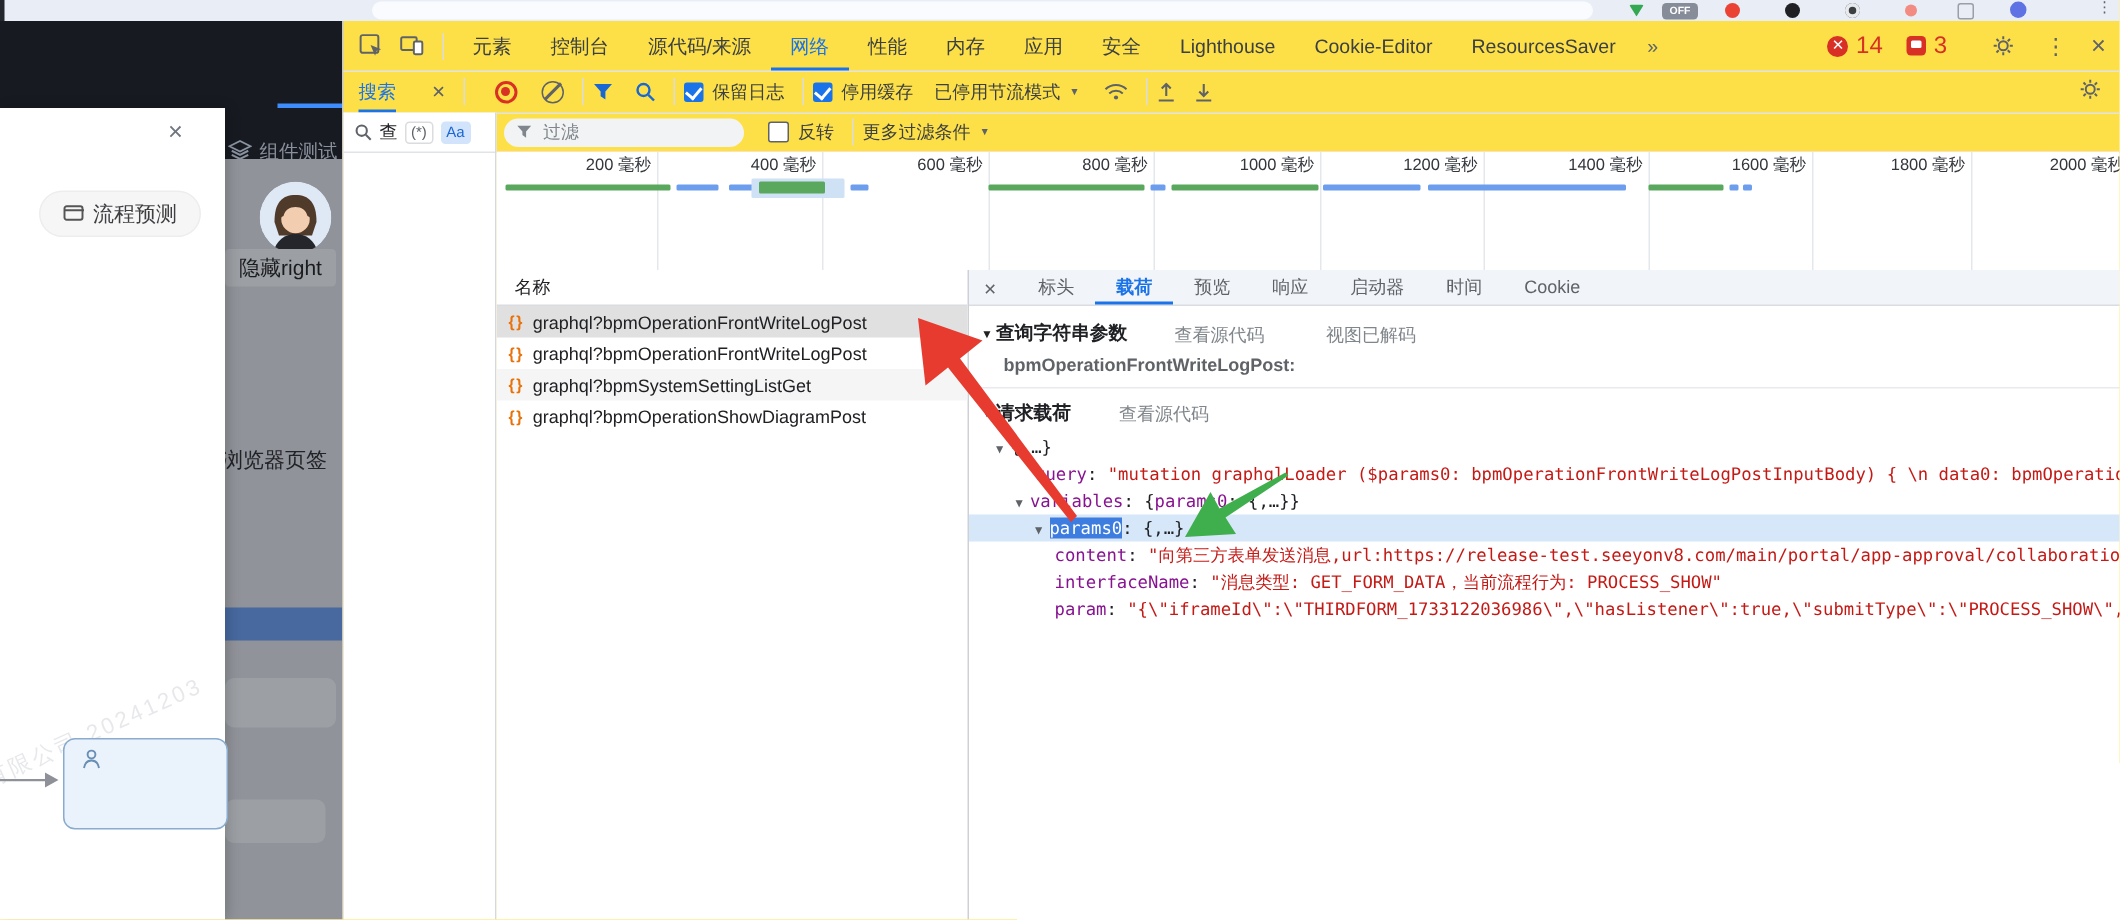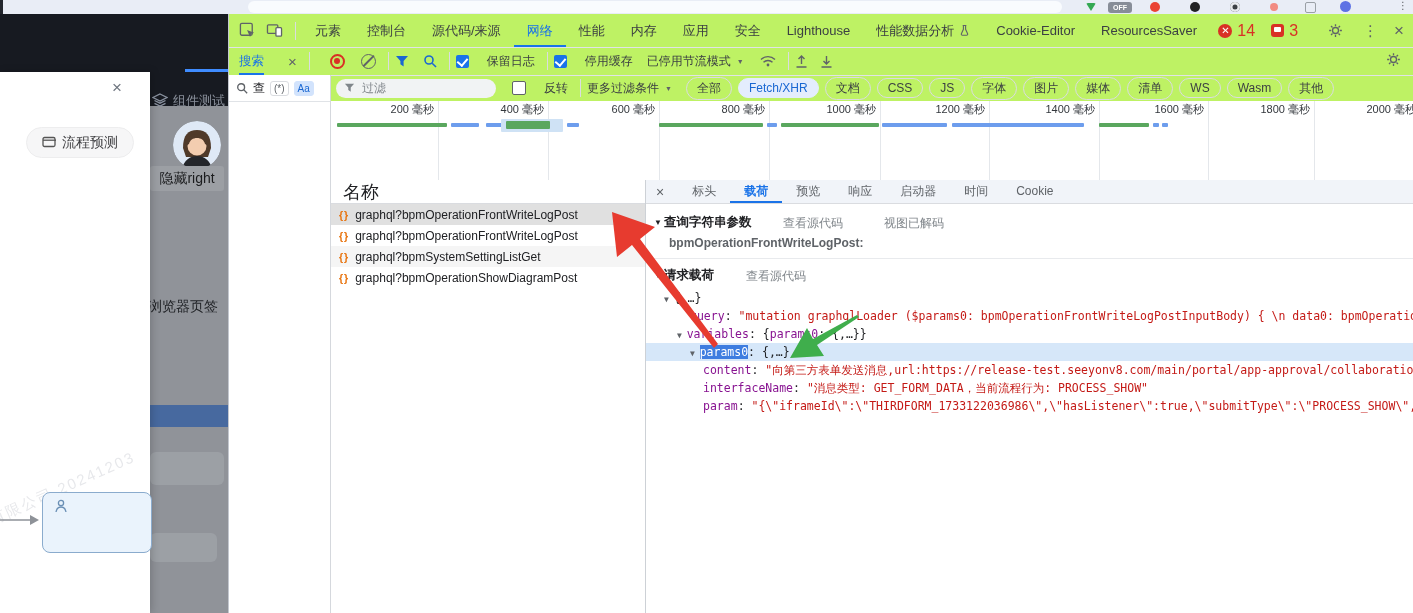--- a/index.html
+++ b/index.html
@@ -32,21 +32,21 @@
   #browser-tab-text{left:148px;top:298px;font-size:14px;color:#212327;white-space:nowrap;}
   #blue-btn{left:150px;top:405px;width:78px;height:22px;background:#47699f;}
   #gray-field-1{left:150px;top:452px;width:74px;height:33px;background:#9ca0a5;border-radius:6px;}
   #gray-field-2{left:150px;top:533px;width:67px;height:29px;background:#9ca0a5;border-radius:6px;}
   #flow-node{left:42px;top:492px;width:108px;height:59px;background:#eaf3fc;border:1.5px solid #8aabcd;border-radius:8px;z-index:3;}
   #flow-node .node-person{position:absolute;left:10px;top:5px;}
   #flow-node .node-text{margin-top:13px;text-align:center;font-size:15px;line-height:1.35;padding:0 6px;}
   #flow-node .node-prefix{color:#9aa5b2;}
   #flow-node .node-role{color:#2b2d30;}
   
-  #devtools{left:228px;top:14px;width:1185px;height:599px;background:#bef264;border-left:1px solid #c3c7cf;box-sizing:border-box;padding-left:20px;}
+  #devtools{left:228px;top:14px;width:1185px;height:599px;background:#fde047;border-left:1px solid #c3c7cf;box-sizing:border-box;padding-left:20px;}
   #dt-tabbar{left:0;top:0;width:1185px;height:33px;border-bottom:1px solid #e0e3e7;display:flex;align-items:center;}
   .tb-ico{margin-left:10px;display:flex;align-items:center;}
   .vdiv{width:1px;height:18px;background:#dadce0;margin:0 6px 0 12px;}
   #main-tabs{display:flex;height:33px;align-items:center;}
   .dtab{padding:0 13px;height:33px;display:flex;align-items:center;gap:5px;font-size:13px;color:#3c4043;box-sizing:border-box;cursor:pointer;white-space:nowrap;}
   .dtab.active{color:#1a73e8;border-bottom:2px solid #1a73e8;padding-top:2px;}
   #more-tabs{font-size:13px;color:#5f6368;padding:0 8px;cursor:pointer;}
   #tabbar-right{position:absolute;right:10px;top:0;height:33px;display:flex;align-items:center;gap:8px;}
   .err-circ{width:14px;height:14px;border-radius:50%;background:#d93025;color:#fff;font-size:10px;line-height:14px;text-align:center;font-weight:bold;}
   .iss-sq{width:13px;height:13px;border-radius:3px;background:#d93025;position:relative;}
@@ -57,21 +57,21 @@
   #dt-toolbar{left:0;top:33px;width:1185px;height:28px;border-bottom:1px solid #e0e3e7;display:flex;align-items:center;}
   #search-tab{margin-left:10px;font-size:12.5px;color:#1a73e8;height:28px;line-height:28px;border-bottom:2px solid #1a73e8;box-sizing:border-box;cursor:pointer;}
   #search-close{margin-left:24px;font-size:15px;color:#5f6368;cursor:pointer;}
   #record-btn{width:11px;height:11px;border:2px solid #d93025;border-radius:50%;position:relative;margin-left:14px;cursor:pointer;}
   #record-btn:after{content:"";position:absolute;left:2.5px;top:2.5px;width:6px;height:6px;background:#d93025;border-radius:50%;}
   #clear-btn{width:13px;height:13px;border:1.5px solid #5f6368;border-radius:50%;position:relative;margin-left:16px;cursor:pointer;}
   #clear-btn:after{content:"";position:absolute;left:-1px;top:5.5px;width:15px;height:1.5px;background:#5f6368;transform:rotate(-45deg);}
   .chk{width:13px;height:13px;background:#1a73e8;border-radius:2px;position:relative;cursor:pointer;}
   .chk:after{content:"";position:absolute;left:3px;top:1px;width:5px;height:8px;border:solid #fff;border-width:0 2px 2px 0;transform:rotate(40deg);}
   .chk-off{width:12px;height:12px;border:1.5px solid #5f6368;border-radius:2px;background:#fff;cursor:pointer;}
-  .tb-label{font-size:12px;color:#3c4043;margin-left:18px;white-space:nowrap;}
+  .tb-label{font-size:12px;color:#3c4043;margin-left:6px;white-space:nowrap;}
   .caret{font-size:7px;color:#5f6368;margin-left:6px;}
   #toolbar-gear{position:absolute;right:12px;top:38px;}
   
   #search-pane{left:0;top:61px;width:102px;height:538px;background:#fff;border-right:1px solid #d5d8dd;box-sizing:border-box;}
   #search-pane-row{height:26px;border-bottom:1px solid #e0e3e7;display:flex;align-items:center;gap:5px;padding-left:7px;}
   #search-query{font-size:12px;color:#202124;}
   .mini-pill{font-size:10px;color:#5f6368;border:1px solid #dadce0;border-radius:3px;padding:0 3px;line-height:13px;cursor:pointer;}
   .mini-pill.on{background:#d2e3fc;color:#1967d2;border-color:#d2e3fc;}
   #filter-row{left:102px;top:61px;width:1083px;height:26px;border-bottom:1px solid #fca5a5;display:flex;align-items:center;}
   #filter-input{margin-left:5px;width:160px;height:19px;background:#f1f3f4;border-radius:10px;display:flex;align-items:center;gap:5px;padding:0 8px;box-sizing:border-box;}
@@ -79,21 +79,21 @@
   #filter-input input::placeholder{color:#80868b;}
   .pill{border:1px solid #dadce0;border-radius:12px;padding:2px 10px;font-size:12px;color:#3c4043;margin-left:6px;white-space:nowrap;cursor:pointer;}
   .pill.active{background:#e4edfd;border-color:#e4edfd;color:#1967d2;}
   
   #timeline{left:102px;top:87px;width:1083px;height:79px;border-bottom:1px solid #d5d8dd;overflow:hidden;background:#fff;}
   .grid-v{position:absolute;top:0;width:1px;height:79px;background:#e4e7eb;}
   .tl-label{position:absolute;top:1px;font-size:11px;color:#33373c;white-space:nowrap;}
   .tl-bar{position:absolute;border-radius:1px;}
   
   #req-list{left:102px;top:166px;width:315px;height:433px;background:#fff;border-right:1px solid #cdd1d6;box-sizing:border-box;overflow:hidden;}
-  #req-header{height:23px;border-bottom:1px solid #dadce0;font-size:18px;color:#202124;display:flex;align-items:center;padding-left:12px;}
+  #req-header{height:23px;border-bottom:1px solid #dadce0;font-size:12px;color:#202124;display:flex;align-items:center;padding-left:12px;}
   .req-row{height:21px;display:flex;align-items:center;padding-left:8px;font-size:12px;color:#202124;cursor:pointer;white-space:nowrap;}
   .req-row.striped{background:#f5f5f5;}
   .req-row.sel{background:#e0e0e0;}
   .json-ico{color:#e8710a;font-weight:bold;font-size:10.5px;margin-right:6px;letter-spacing:1px;}
   
   #detail{left:417px;top:166px;width:768px;height:433px;background:#fff;overflow:hidden;}
   #detail-tabs{height:23px;background:#f1f4f9;border-bottom:1px solid #dadce0;display:flex;align-items:center;}
   #detail-close{margin-left:10px;font-size:14px;color:#5f6368;cursor:pointer;}
   .det-tab{padding:0 14px;font-size:12px;color:#5f6368;height:23px;line-height:23px;box-sizing:border-box;cursor:pointer;}
   .det-tab.active{color:#1a73e8;border-bottom:2px solid #1a73e8;font-weight:bold;}
@@ -233,26 +233,20 @@
         <div class="dtab">
           <span>应用</span>
         </div>
         <div class="dtab">
           <span>安全</span>
         </div>
         <div class="dtab">
           <span>Lighthouse</span>
         </div>
         <div class="dtab">
-          <span>性能数据分析</span>
-          <svg width="11" height="13" viewBox="0 0 12 13" fill="none" stroke="#5f6368" stroke-width="1.2">
-            <path d="M4 1h4M4.8 1v4.2L2.6 10a1.2 1.2 0 001.1 1.7h4.6a1.2 1.2 0 001.1-1.7L7.2 5.2V1"></path>
-          </svg>
-        </div>
-        <div class="dtab">
           <span>Cookie-Editor</span>
         </div>
         <div class="dtab">
           <span>ResourcesSaver</span>
         </div>
       </div>
     <span id="more-tabs">»</span>
     <div id="tabbar-right">
       <span class="err-circ">✕</span>
       <span class="cnt-red">14</span>
@@ -337,34 +331,20 @@
       <svg width="11" height="10" viewBox="0 0 14 13">
         <path d="M1 1h12L8.6 6v5.4L5.4 9.2V6z" fill="#80868b"></path>
       </svg>
       <input placeholder="过滤" style="">
     </div>
     <span class="chk-off" style="margin-left:16px;"></span>
     <span class="tb-label">反转</span>
     <span class="vdiv"></span>
     <span class="tb-label" style="margin-left:0;">更多过滤条件</span>
     <span class="caret">▼</span>
-    <div id="filter-pills" style="display:flex;align-items:center;margin-left:8px;">
-        <div class="pill">全部</div>
-        <div class="pill active">Fetch/XHR</div>
-        <div class="pill">文档</div>
-        <div class="pill">CSS</div>
-        <div class="pill">JS</div>
-        <div class="pill">字体</div>
-        <div class="pill">图片</div>
-        <div class="pill">媒体</div>
-        <div class="pill">清单</div>
-        <div class="pill">WS</div>
-        <div class="pill">Wasm</div>
-        <div class="pill">其他</div>
-      </div>
   </div>
 
   <div class="abs" id="timeline">
       <div class="grid-v" style="left: 107px;"></div>
       <div class="tl-label" style="right: 980px;">200 毫秒</div>
       <div class="grid-v" style="left: 217px;"></div>
       <div class="tl-label" style="right: 870px;">400 毫秒</div>
       <div class="grid-v" style="left: 328px;"></div>
       <div class="tl-label" style="right: 759px;">600 毫秒</div>
       <div class="grid-v" style="left: 438px;"></div>

